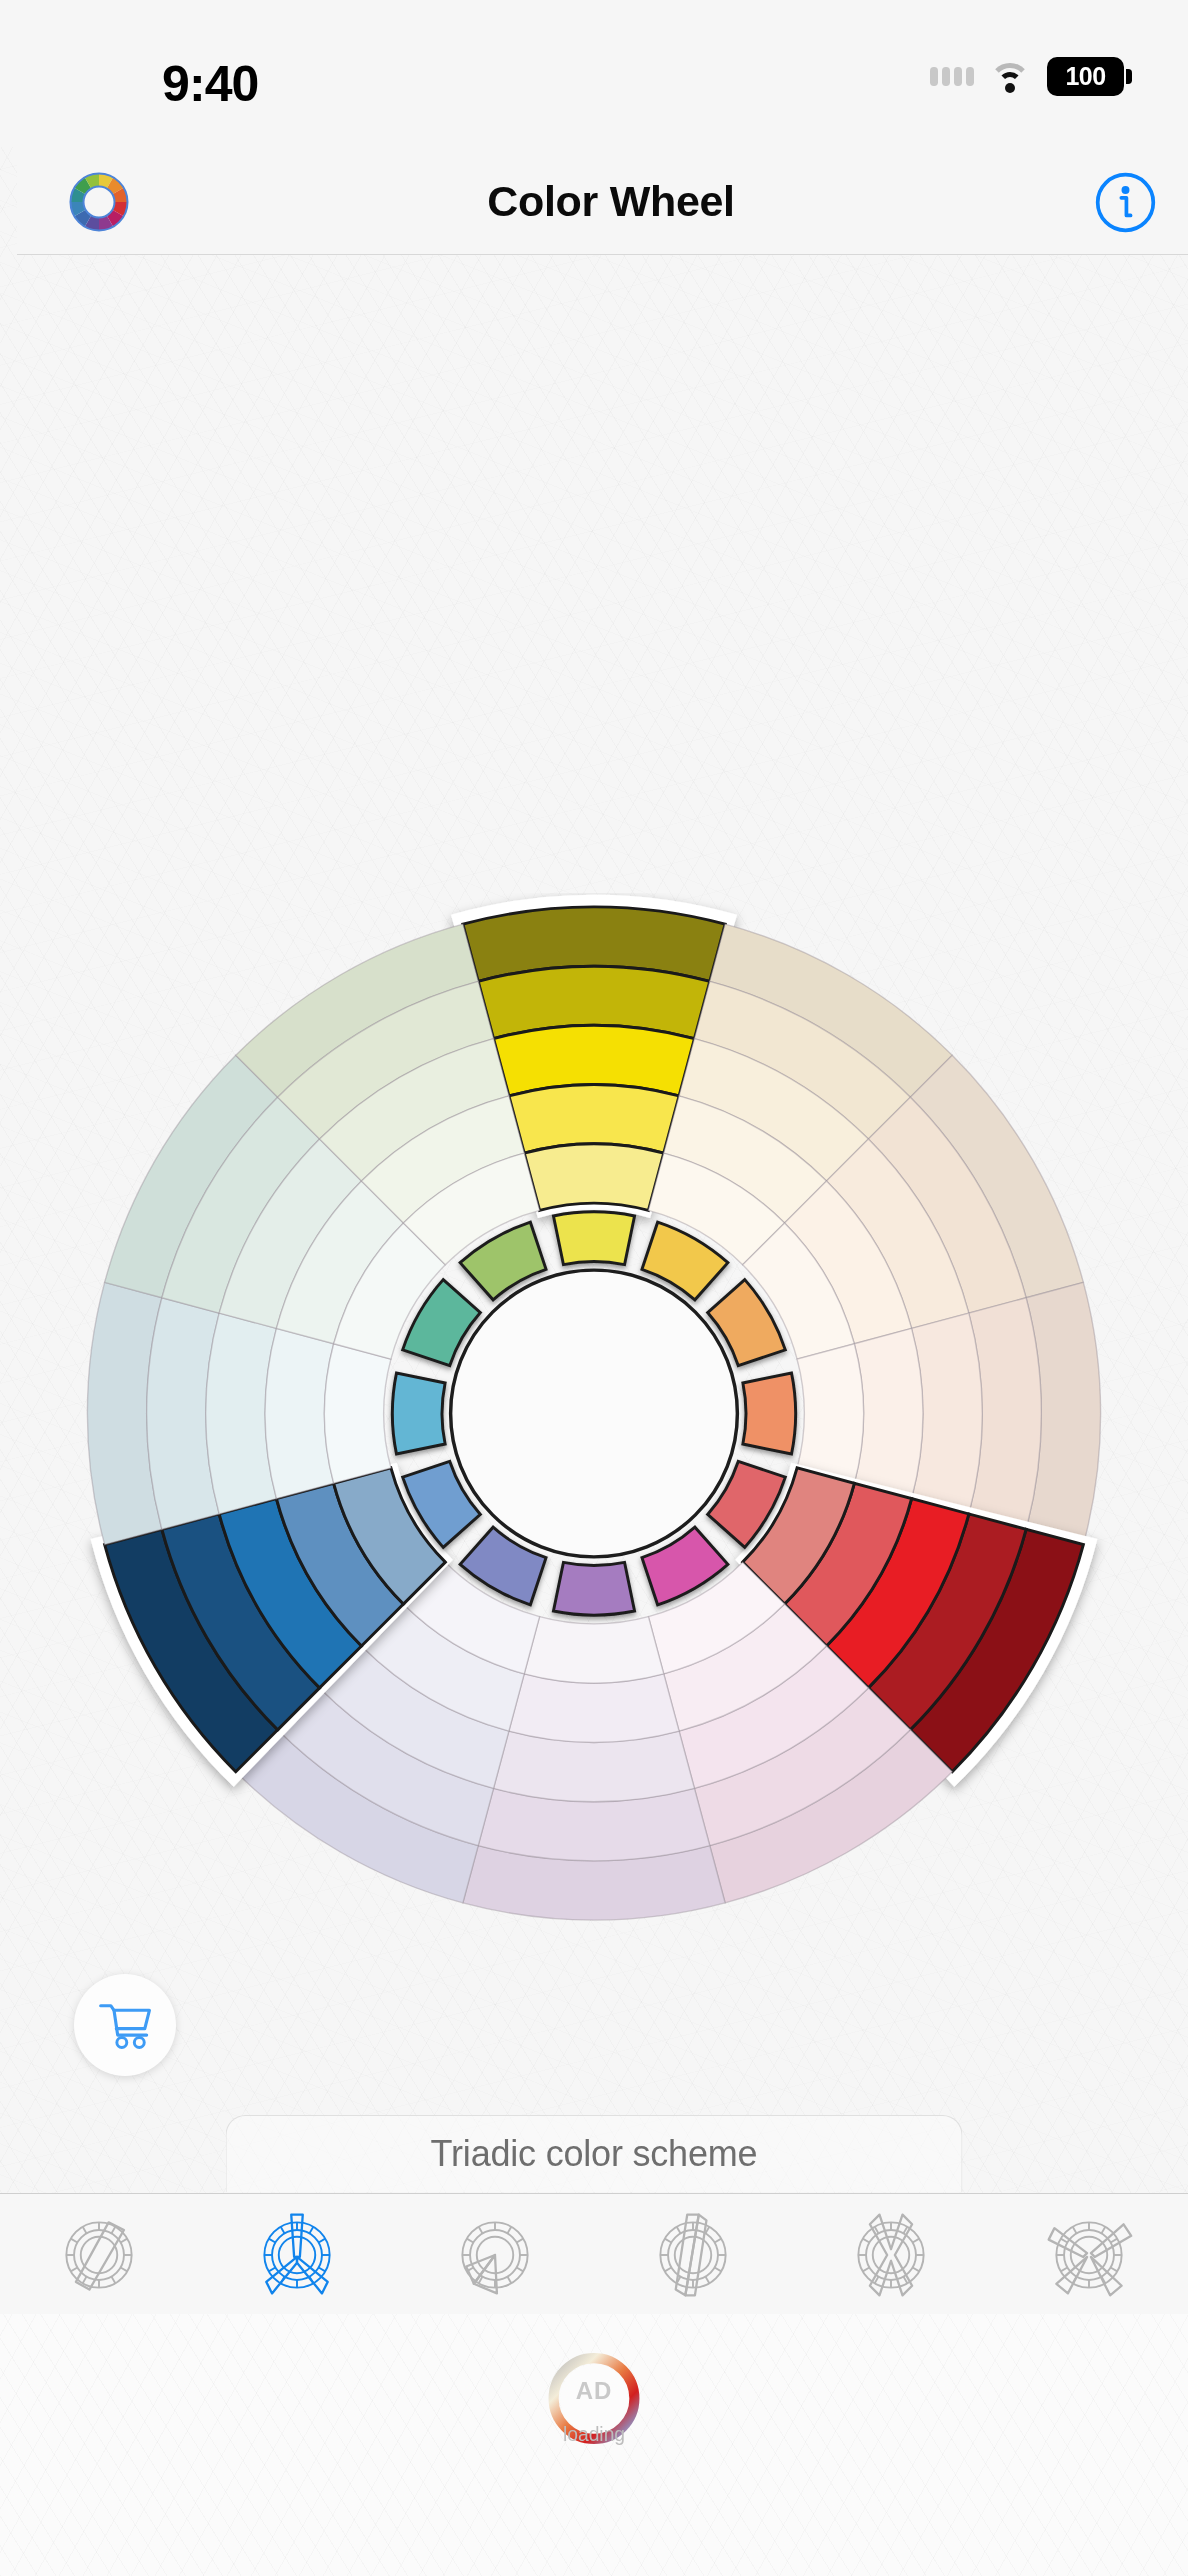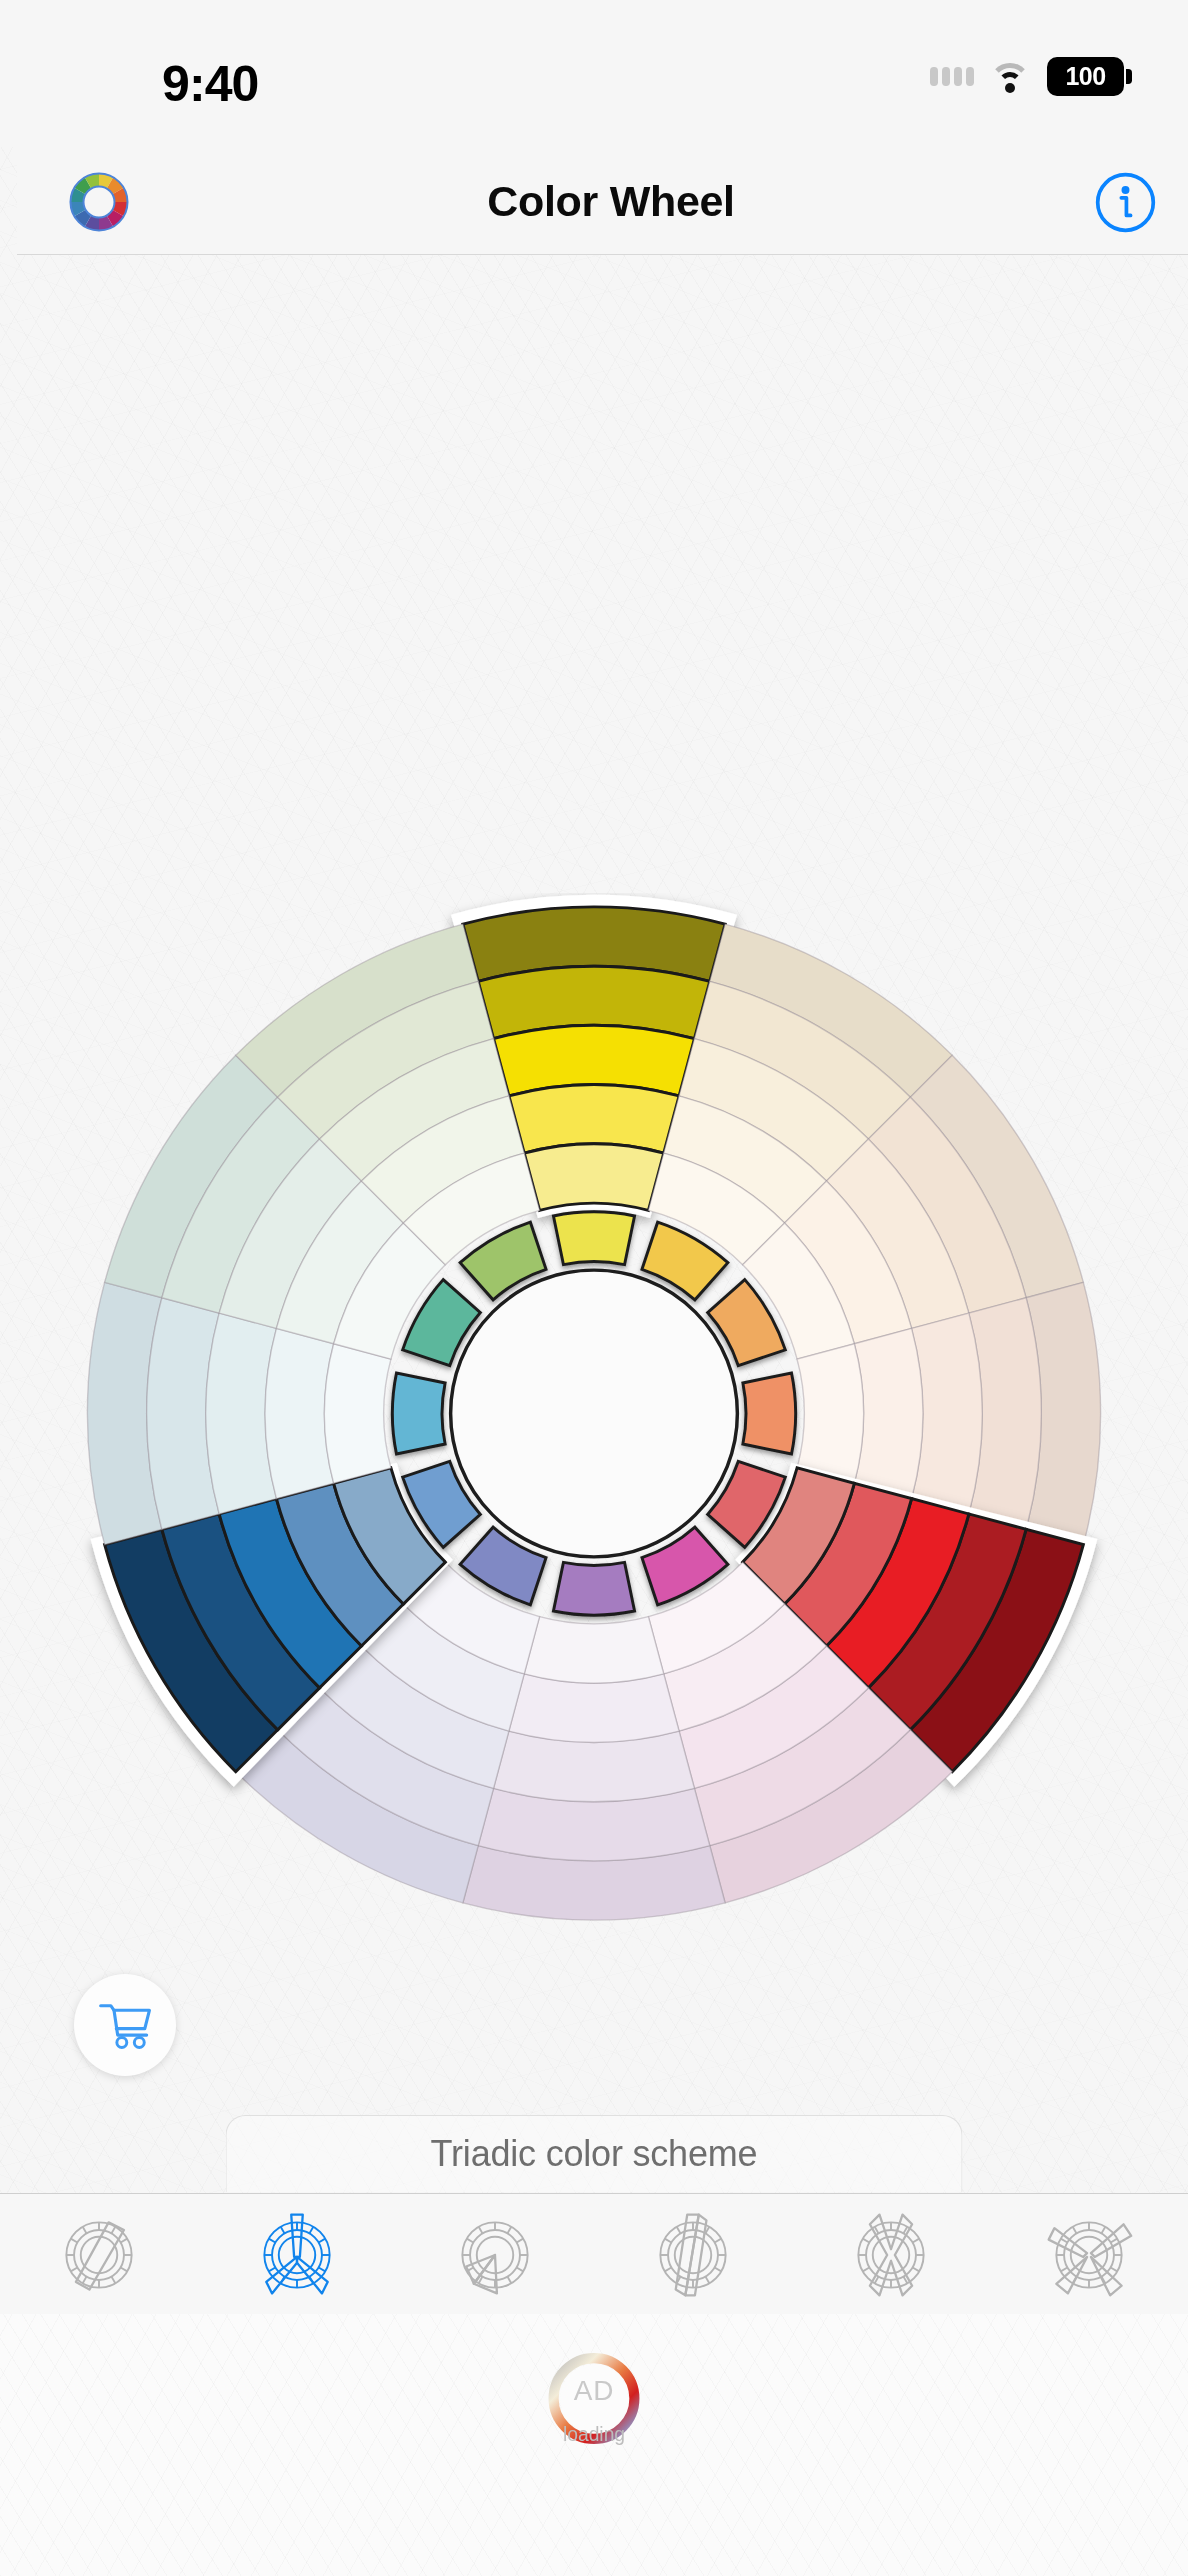--- a/index.html
+++ b/index.html
@@ -124,21 +124,21 @@
       #fbfbfb;
   }
   #ad-badge{
     position:absolute; left:50%; top:2348px; transform:translateX(-50%);
     width:101px; height:101px;
   }
   #ad-text{
     position:absolute; left:50%; top:2375px; transform:translateX(-50%);
     text-align:center; pointer-events:none;
   }
-  #ad-label{ font-size:28px; color:#c9c9c9; line-height:31px; letter-spacing:0.9px; }
+  #ad-label{ font-size:24px; color:#c9c9c9; line-height:31px; letter-spacing:0.9px;font-weight:bold; }
   #ad-sub{ font-size:19.3px; color:#bdbdbd; line-height:22px;margin-top:18px; }
 </style>
 </head>
 <body>
 
 <div id="app">
 
   <div id="status-bar">
     <div id="status-time">9:40</div>
     <div id="status-right">

